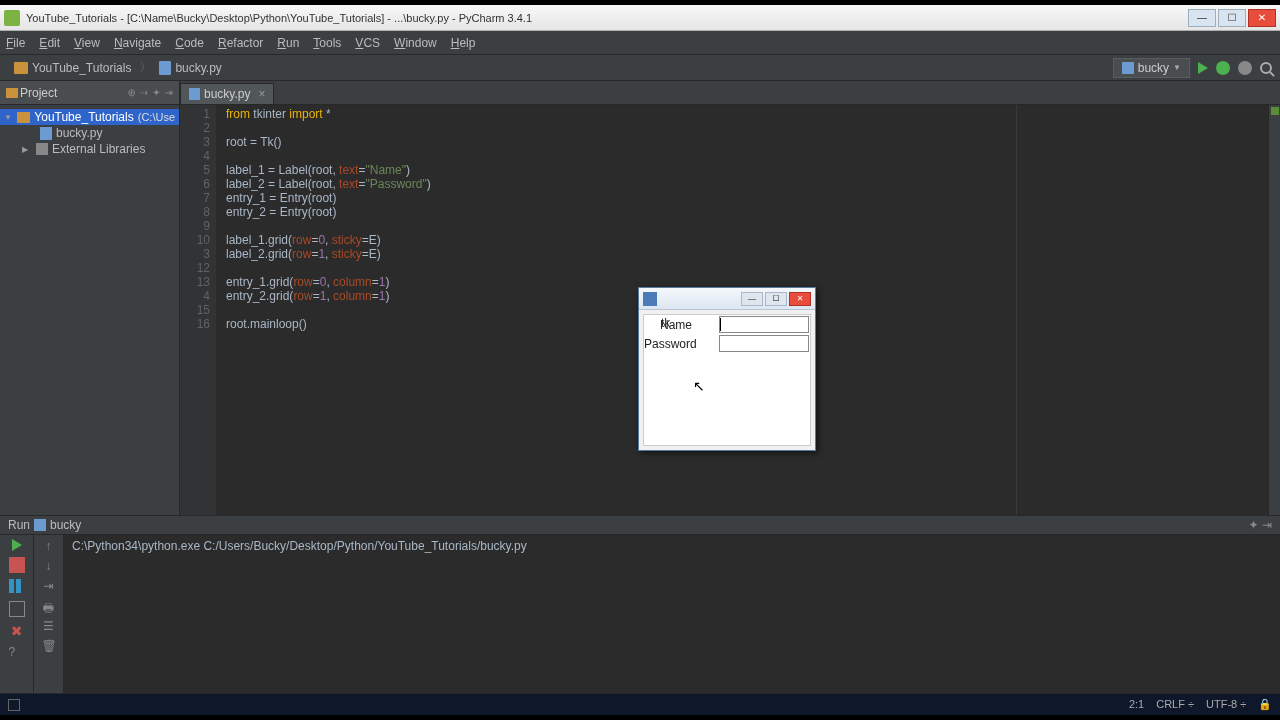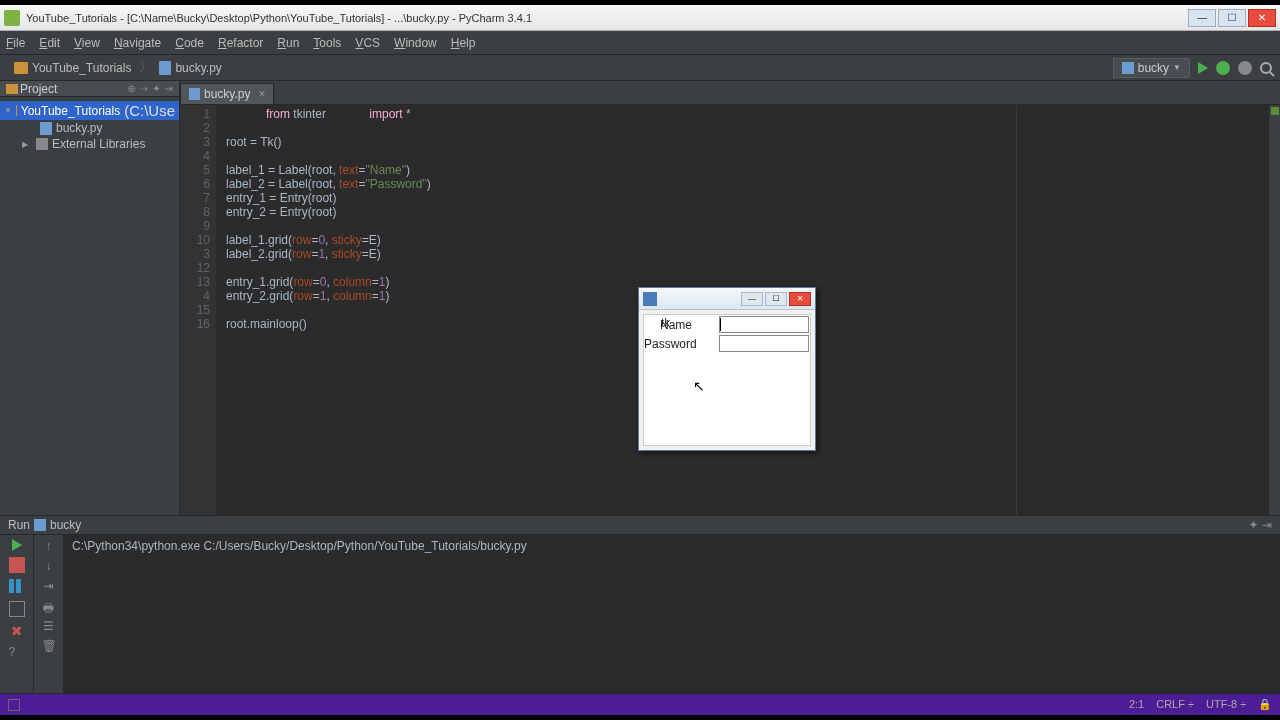--- a/index.html
+++ b/index.html
@@ -32,21 +32,21 @@
 .bug { width:14px; height:14px; background:#4caf50; border-radius:50%; }
 .gear2 { width:14px; height:14px; background:#888; border-radius:50%; }
 .search2 { width:12px; height:12px; border:2px solid #aaa; border-radius:50%; position:relative; }
 .search2::after { content:""; position:absolute; width:6px; height:2px; background:#aaa; bottom:-3px; right:-5px; transform:rotate(45deg); }
 
 
 .main-split { display:flex; height:434px; }
 
 
 .project-panel { width:180px; background:#3c3f41; border-right:1px solid #282828; display:flex; flex-direction:column; }
-.pp-head { height:16px; background:#4a4d4f; display:flex; align-items:center; padding:0 6px; border-bottom:1px solid #282828; gap:2px; }
+.pp-head { height:24px; background:#4a4d4f; display:flex; align-items:center; padding:0 6px; border-bottom:1px solid #282828; gap:2px; }
 .pp-head .folder-ico { width:12px; height:10px; background:#c9923b; }
 .pp-head .txt { color:#ccc; flex:1; }
 .pp-head .mini { color:#888; font-size:10px; margin-left:2px; }
 .tree { padding:4px 0; color:#bbb; }
 .tree-row { display:flex; align-items:center; gap:4px; padding:1px 4px; }
 .tree-row.sel { background:#2f65ca; color:#fff; }
 .tree .indent1 { padding-left:22px; }
 .tree .indent2 { padding-left:40px; }
 .tree .tri { color:#999; font-size:8px; width:10px; }
 .tree .fico { width:14px; height:11px; background:#c9923b; }
@@ -55,21 +55,21 @@
 
 
 .editor-area { flex:1; display:flex; flex-direction:column; background:#2b2b2b; }
 .tabs { height:24px; background:#3c3f41; display:flex; align-items:flex-end; border-bottom:1px solid #282828; }
 .tab { background:#515658; border:1px solid #282828; border-bottom:none; padding:3px 8px; color:#ccc; display:flex; align-items:center; gap:4px; }
 .tab .pico { width:11px; height:12px; background:#6b9bd1; }
 .tab .close { color:#999; margin-left:4px; }
 .editor-body { flex:1; display:flex; position:relative; }
 .gutter { width:36px; background:#313335; color:#606366; text-align:right; padding:2px 6px 0 0; font-family:Consolas,monospace; font-size:12px; line-height:14px; }
 .code { flex:1; padding:2px 10px 0 10px; font-family:Consolas,monospace; font-size:12px; line-height:14px; color:#a9b7c6; white-space:pre; position:relative; }
-.kw { color:#f9a8d4;margin-left:40px; }
+.kw { color:#eab308; }
 .str { color:#6a8759; }
 .nm { color:#9876aa; }
 .par { color:#aa4926;text-align:center; }
 .err-stripe { width:12px; background:#3c3f41; border-left:1px solid #282828; }
 .err-stripe .sq { width:8px; height:8px; background:#5b8c3a; margin:2px auto; }
 .code .vline { position:absolute; left:800px; top:0; bottom:0; border-left:1px solid #3a3a3a; }
 
 
 .tkwin { position:absolute; left:638px; top:287px; width:178px; background:#fff; box-shadow:2px 2px 6px rgba(0,0,0,.6); border:1px solid #5a7aa0; }
 .tkwin .tbar { height:22px; background:linear-gradient(#f4f7fb,#dde6f1); display:flex; align-items:center; padding:0 4px; border-bottom:1px solid #b8c4d4; }
@@ -96,21 +96,21 @@
 .rs.play { width:0; height:0; border-left:10px solid #4caf50; border-top:6px solid transparent; border-bottom:6px solid transparent; }
 .rs.stop { background:#c75450; }
 .rs.pause { display:flex; gap:2px; } .rs.pause div{ width:5px; height:14px; background:#3592c4; }
 .rs.box { border:1px solid #888; }
 .rs.x { color:#c75450; font-size:14px; text-align:center; }
 .run-side2 { width:30px; background:#3c3f41; display:flex; flex-direction:column; align-items:center; padding:4px 0; gap:6px; border-right:1px solid #282828; }
 .r2 { width:14px; height:14px; color:#888; font-size:12px; text-align:center; }
 .run-out { flex:1; padding:4px 8px; font-family:Consolas,monospace; color:#a9b7c6; font-size:12px; }
 
 
-.status { height:22px; background:#4c1d95; border-top:1px solid #282828; display:flex; align-items:center; padding:0 8px; color:#aaa; font-size:11px; }
+.status { height:22px; background:#0f172a; border-top:1px solid #282828; display:flex; align-items:center; padding:0 8px; color:#aaa; font-size:11px; }
 .status .box { width:12px; height:12px; border:1px solid #666; margin-right:6px; }
 .status .r { margin-left:auto; display:flex; gap:12px; }
 
 
 .blackbar { background:#000; height:5px; }
 </style>
 </head>
 <body>
 
 <div class="blackbar"></div>
@@ -169,21 +169,21 @@
       <span class="mini">⊕</span>
       <span class="mini">⇢</span>
       <span class="mini">✦</span>
       <span class="mini">⇥</span>
     </div>
     <div class="tree">
       <div class="tree-row sel">
         <span class="tri">▼</span>
         <div class="fico"></div>
         <span>YouTube_Tutorials</span>
-        <span style="color:#ddd;font-size:15px">(C:\Use</span>
+        <span style="color:#ddd;font-size:11px">(C:\Use</span>
       </div>
       <div class="tree-row indent2">
         <div class="pico"></div>
         <span>bucky.py</span>
       </div>
       <div class="tree-row indent1">
         <span class="tri">▶</span>
         <div class="lico"></div>
         <span>External Libraries</span>
       </div>

